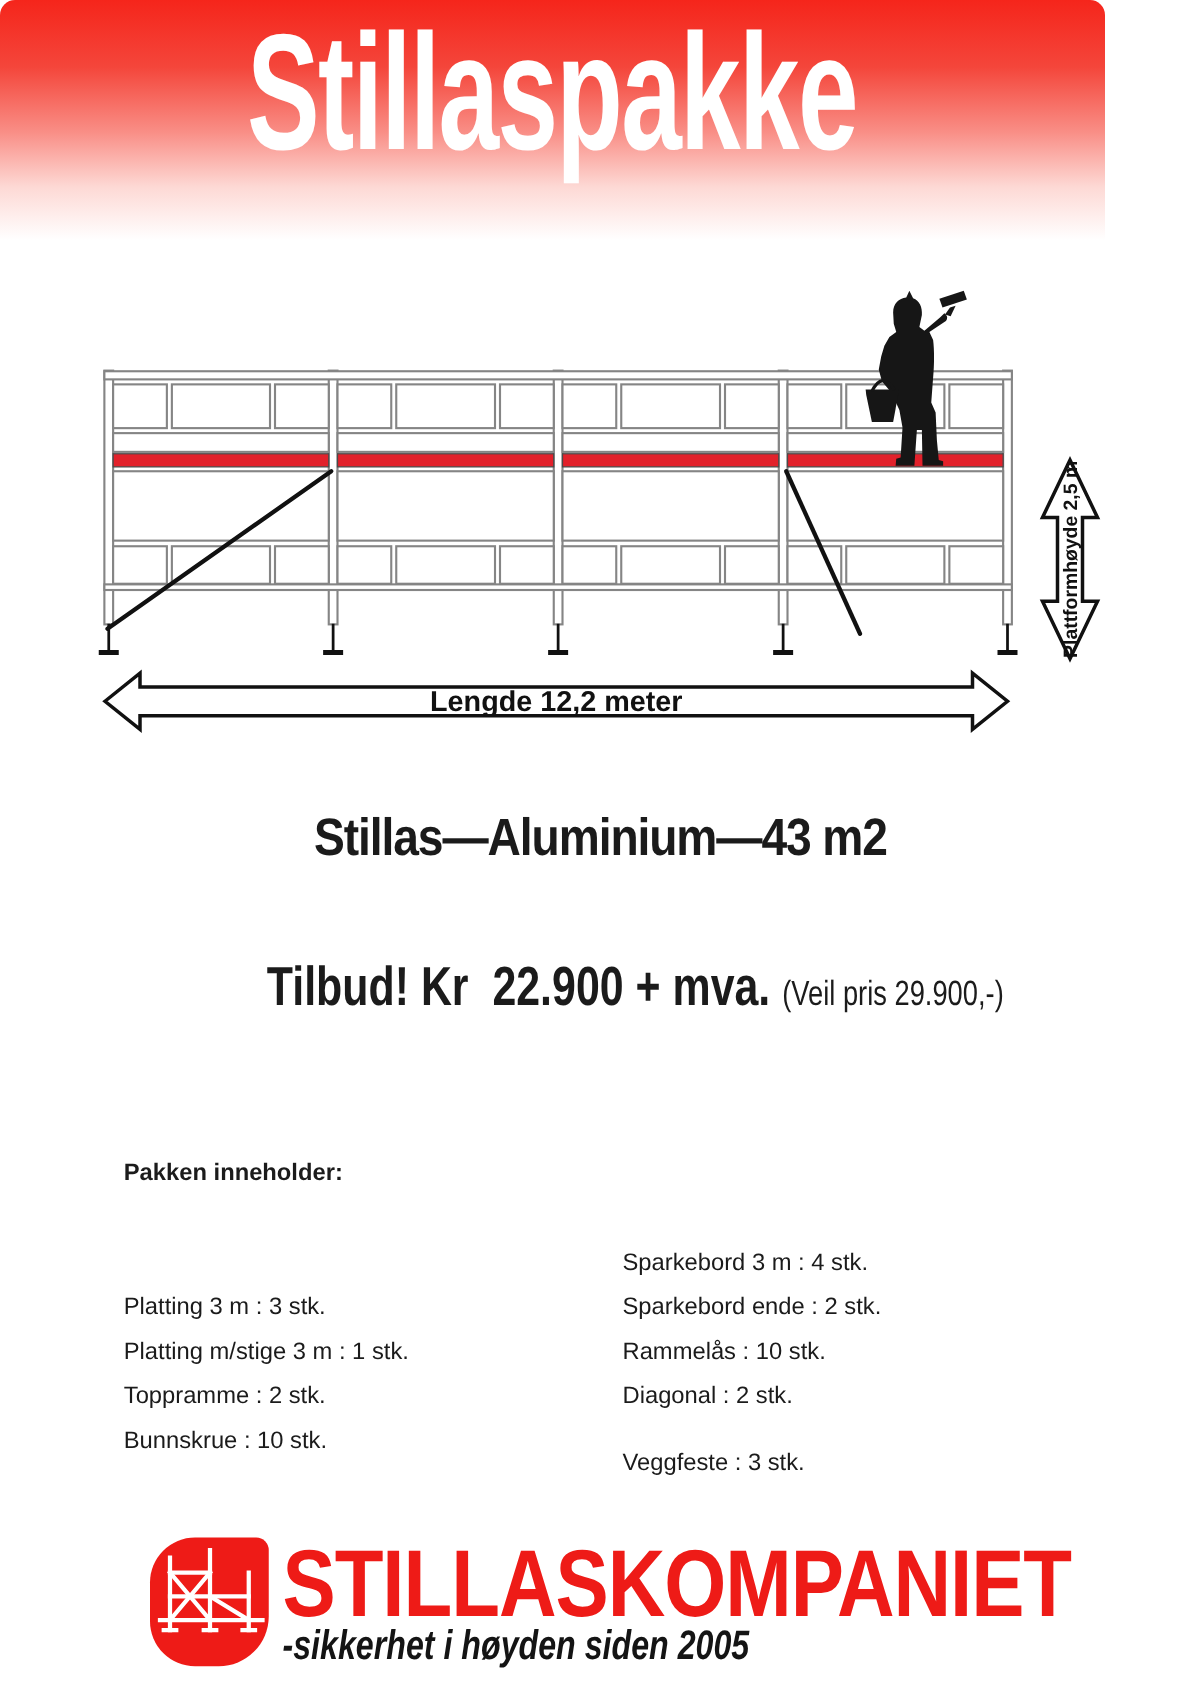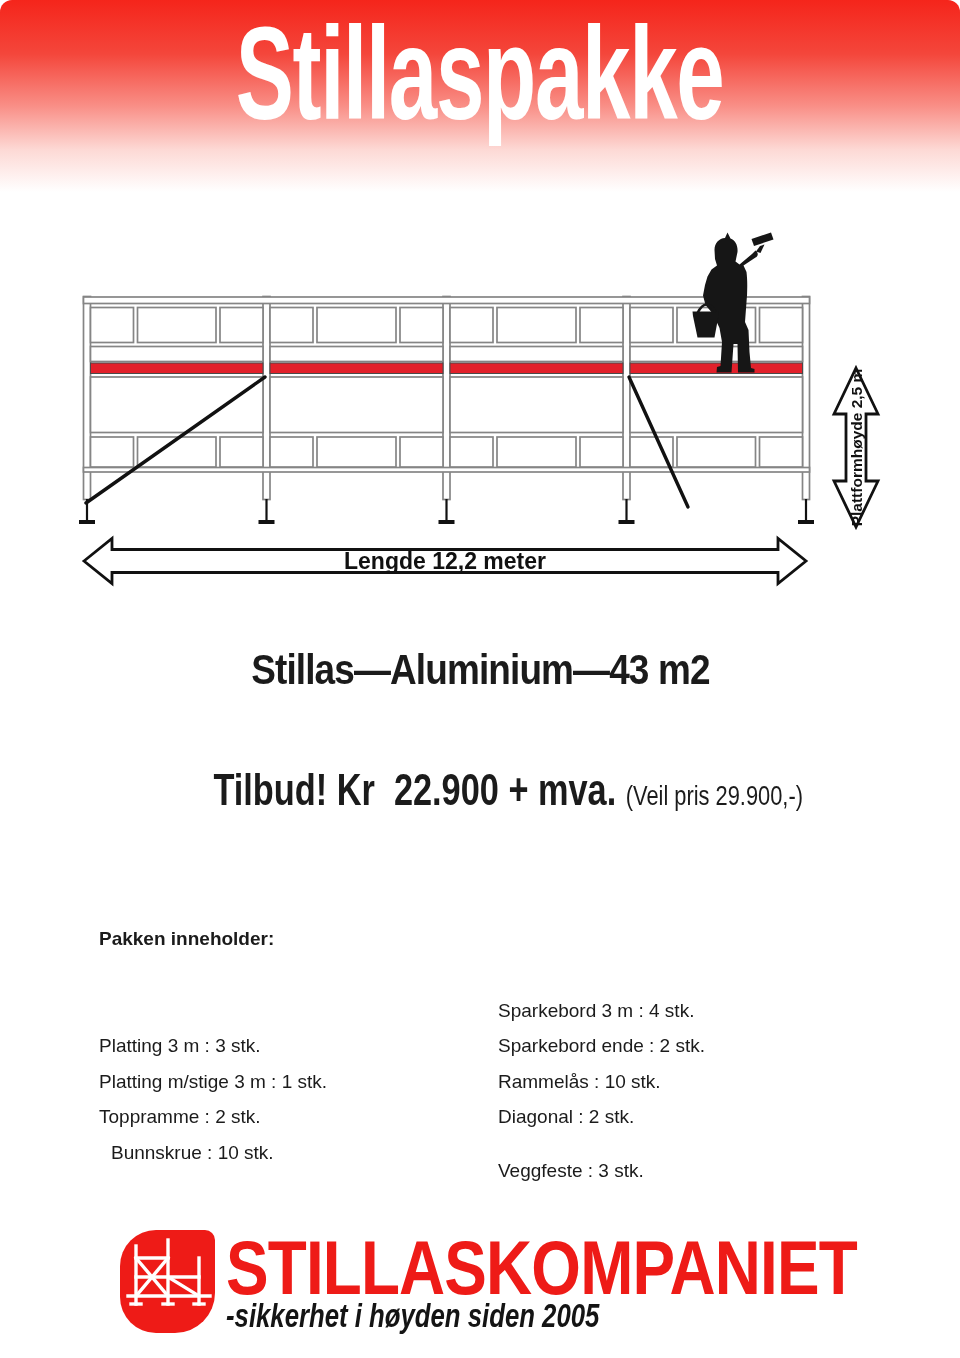--- a/index.html
+++ b/index.html
@@ -3,21 +3,21 @@
 <meta charset="utf-8">
 <style>
   html,body{margin:0;padding:0;background:#ffffff;}
   #page{
     position:relative;width:960px;height:1358px;margin:0 auto;
     background:#ffffff;overflow:hidden;
     font-family:"Liberation Sans", sans-serif;color:#1b1b1b;
   }
   
   .banner{
-    position:absolute;left:0;top:0;width:960px;height:192px;
+    position:absolute;left:0;top:0;width:884px;height:192px;
     background:linear-gradient(180deg,#f5251b 0%,#f4463b 28%,#f98e86 55%,#fdd9d5 78%,#ffffff 100%);
     border-radius:12px 12px 0 0;
   }
   .banner-title{
     position:absolute;left:0;top:8px;width:100%;text-align:center;
     font-weight:bold;font-size:132px;line-height:132px;color:#ffffff;
     letter-spacing:-2px;white-space:nowrap;
   }
   .banner-title .cond{display:inline-block;transform:scaleX(0.66);transform-origin:center;}
   
@@ -169,21 +169,21 @@
     <span class="cond">
       <span>Tilbud! Kr  22.900 + mva. </span><span class="offer-note">(Veil pris 29.900,-)</span>
     </span>
   </div>
 
   <div class="pkg-heading">Pakken inneholder:</div>
 
   <div class="pkg-item" style="left:99px;top:1035px;">Platting 3 m : 3 stk.</div>
   <div class="pkg-item" style="left:99px;top:1070.5px;">Platting m/stige 3 m : 1 stk.</div>
   <div class="pkg-item" style="left:99px;top:1106px;">Toppramme : 2 stk.</div>
-  <div class="pkg-item" style="left:99px;top:1141.5px;margin-left:12px;">Bunnskrue : 10 stk.</div>
+  <div class="pkg-item" style="left:99px;top:1141.5px;">Bunnskrue : 10 stk.</div>
 
   <div class="pkg-item" style="left:498px;top:999.5px;">Sparkebord 3 m : 4 stk.</div>
   <div class="pkg-item" style="left:498px;top:1035px;">Sparkebord ende : 2 stk.</div>
   <div class="pkg-item" style="left:498px;top:1070.5px;">Rammelås : 10 stk.</div>
   <div class="pkg-item" style="left:498px;top:1106px;">Diagonal : 2 stk.</div>
   <div class="pkg-item" style="left:498px;top:1160px;">Veggfeste : 3 stk.</div>
 
   <div class="logo-mark">
     <svg width="95" height="103" viewBox="0 0 95 103">
       <g stroke="#ffffff" stroke-width="3.4" fill="none" stroke-linecap="square">

